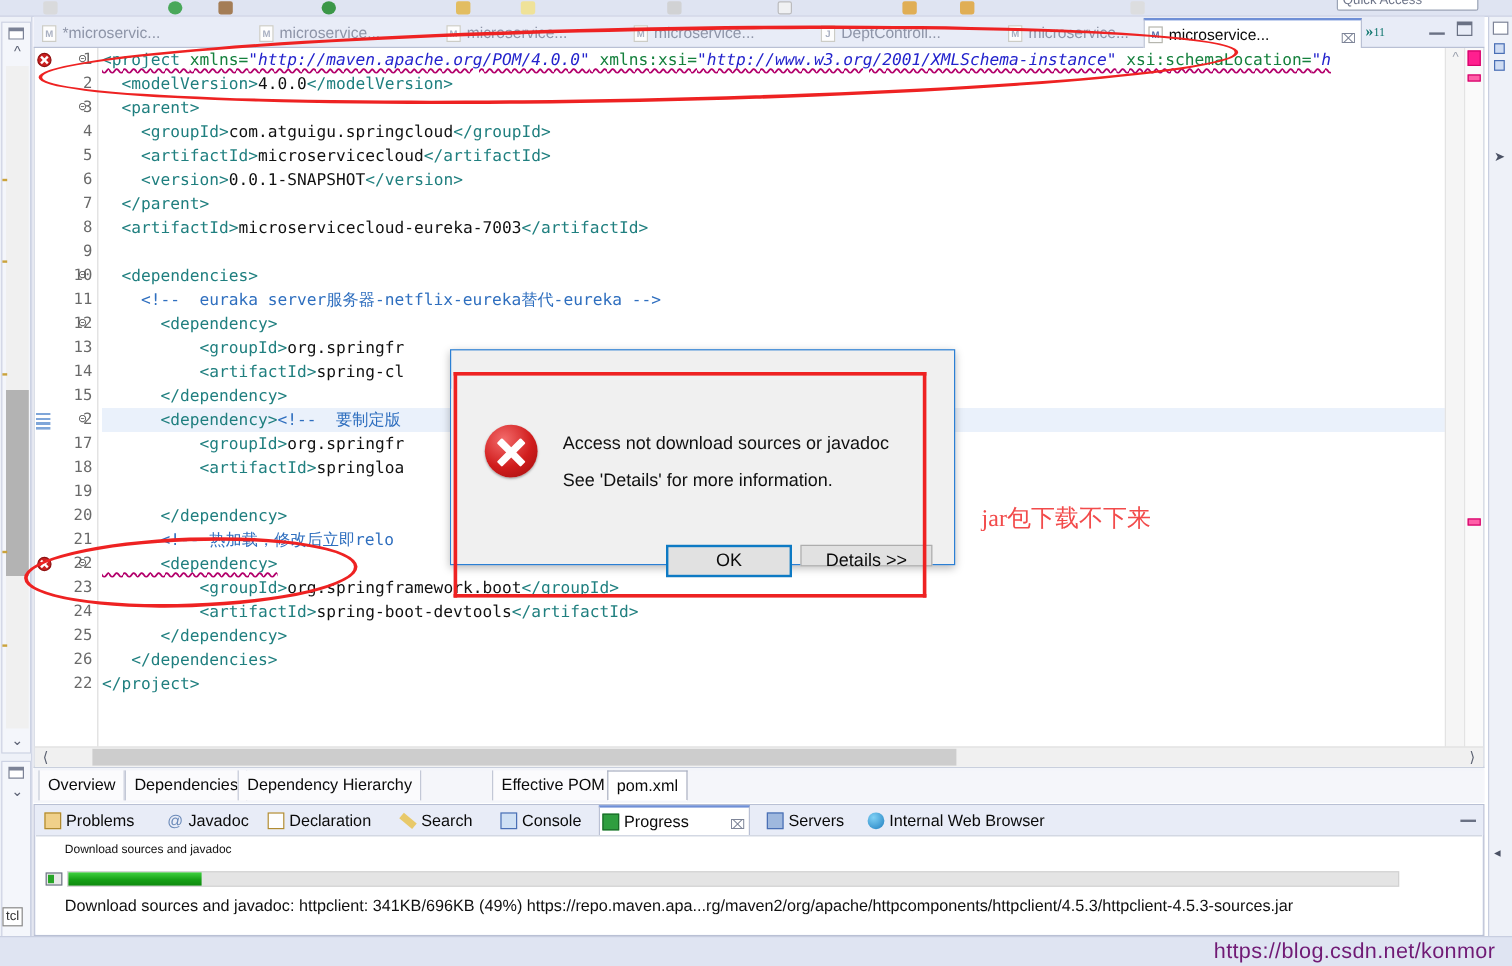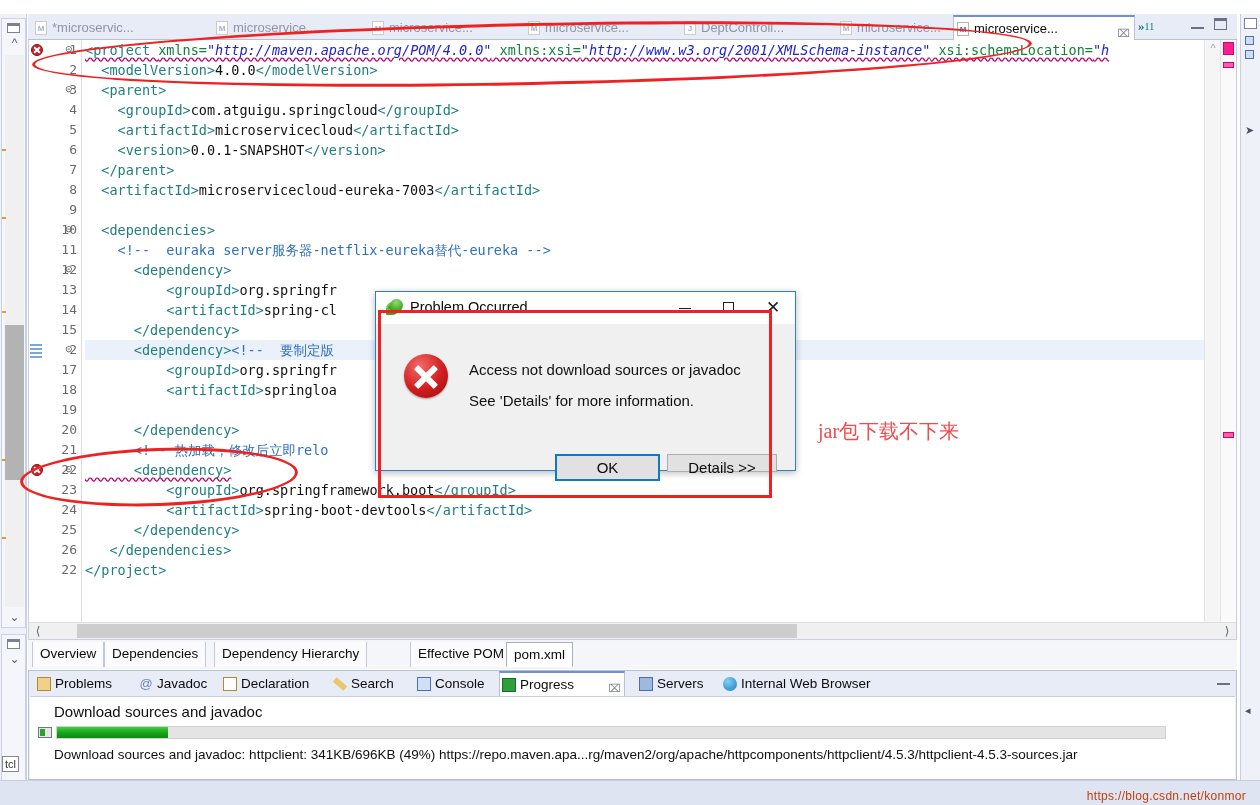--- a/index.html
+++ b/index.html
@@ -258,21 +258,21 @@
   }
   .btab .closeX {
     position: absolute; right: 3px; top: 4px; font-size: 11px; color: #7e8598;
   }
   .progress-body {
     position: absolute; left: 1px; top: 25px; width: 1205px; height: 83px;
     background: #ffffff; border-top: 1px solid #c9cfdd;
   }
   .job-title {
     position: absolute; left: 24px; top: 6px;
-    font-size: 15px; color: #101010;
+    font-size: 10px; color: #101010;
   }
   .pbar-ico {
     position: absolute; left: 8px; top: 30px; width: 14px; height: 11px;
     border: 1px solid #6f7686; background: #e8e8e8;
   }
   .pbar-ico::before {
     content: ""; position: absolute; left: 1px; top: 1px;
     width: 5px; height: 7px; background: #27a527;
   }
   .pbar-track {
@@ -310,21 +310,21 @@
     position: absolute; left: 4px; font-size: 11px; color: #4a5164;
   }
 
   
   .statusbar {
     position: absolute; left: 0; bottom: 0; width: 1260px; height: 25px;
     background: #dfe4f2; border-top: 1px solid #c8cee0;
   }
   .watermark {
     position: absolute; right: 14px; bottom: 2px;
-    font-size: 12px; color: #c2410c; letter-spacing: .3px;
+    font-size: 18px; color: #701a75; letter-spacing: .3px;
   }
 
   
   .anno { position: absolute; pointer-events: none; }
   .ellipse {
     border: 3px solid #ee2222; border-radius: 50%;
     background: transparent;
   }
   .anno-note {
     position: absolute; font-size: 20px; color: #f24b4b;
@@ -411,20 +411,34 @@
     background: #e1e1e1; border: 1px solid #adadad;
     font-size: 15px; color: #0a0a0a;
     line-height: 25px; text-align: center; cursor: default;
   }
 </style>
 </head>
 <body>
 
 <div id="root">
 
+  <div class="toolbar-strip">
+    <div class="tb-ico" style="left:36px;background:#d8d8d8;"></div>
+    <div class="tb-ico" style="left:140px;background:#2f9e3f;border-radius:50%;"></div>
+    <div class="tb-ico" style="left:182px;background:#9a6b3b;"></div>
+    <div class="tb-ico" style="left:268px;background:#1f8a2a;border-radius:50%;"></div>
+    <div class="tb-ico" style="left:380px;background:#e3b648;"></div>
+    <div class="tb-ico" style="left:434px;background:#f2e28a;"></div>
+    <div class="tb-ico" style="left:556px;background:#cfcfcf;"></div>
+    <div class="tb-ico" style="left:648px;background:#f4f4f4;border:1px solid #b5b5b5;"></div>
+    <div class="tb-ico" style="left:752px;background:#e0a53a;"></div>
+    <div class="tb-ico" style="left:800px;background:#e0a53a;"></div>
+    <div class="tb-ico" style="left:942px;background:#dcdcdc;"></div>
+    <div class="quick-access">Quick Access</div>
+  </div>
 
   <div class="left-rail">
     <div class="rail-panel p1">
       <div class="rail-min"></div>
       <div class="rail-chev" style="top:18px;">^</div>
       <div class="rail-scroll-track"></div>
       <div class="rail-scroll-thumb"></div>
       <div class="rail-chev" style="top:592px;">⌄</div>
       <div class="rail-tick" style="top:130px;"></div>
       <div class="rail-tick" style="top:198px;"></div>
@@ -539,21 +553,21 @@
         <div class="fold" style="top: 180px;">⊝</div>
         <div class="fold" style="top: 220px;">⊝</div>
         <div class="fold" style="top: 300px;">⊝</div>
         <div class="fold" style="top: 420px;">⊝</div>
       </div>
   </div>
 
   <div class="page-tabs">
     <div class="ptab" style="left:4px;">Overview</div>
     <div class="ptab" style="left:76px;">Dependencies</div>
-    <div class="ptab" style="left:186px;">Dependency Hierarchy</div>
+    <div class="ptab" style="left:170px;">Dependency Hierarchy</div>
     <div class="ptab" style="left:382px;">Effective POM</div>
     <div class="ptab active" style="left:478px;">pom.xml</div>
   </div>
 
   <div class="bottom-stack">
     <div class="bview-tabs">
       <div class="btab" style="left:6px;">
         <span class="vico" style="background:#f0d08a;border:1px solid #b08a30;"></span>
         <span>Problems</span>
       </div>
@@ -605,36 +619,20 @@
     <div class="rr-blue" style="top:36px;"></div>
     <div class="rr-arrow" style="top:110px;">➤</div>
     <div class="rr-arrow" style="top:690px;">◂</div>
   </div>
 
   <div class="statusbar">
     <div class="watermark">https://blog.csdn.net/konmor</div>
   </div>
 
   <div class="dlg">
-    <div class="dlg-title">
-      <div class="dlg-ico">
-        <span class="leaf a"></span>
-          <span class="leaf b"></span>
-      </div>
-      <div class="dlg-title-text">Problem Occurred</div>
-      <div class="dlg-btn-min">
-          <i></i>
-        </div>
-      <div class="dlg-btn-max">
-          <i></i>
-        </div>
-      <div class="dlg-btn-close">
-        <span>✕</span>
-      </div>
-    </div>
     <div class="dlg-body">
       <div class="err-icon">
           <i></i>
           <u></u>
         </div>
       <div class="dlg-msg1">Access not download sources or javadoc</div>
       <div class="dlg-msg2">See 'Details' for more information.</div>
       <div class="dlg-ok">OK</div>
       <div class="dlg-details">Details &gt;&gt;</div>
     </div>

